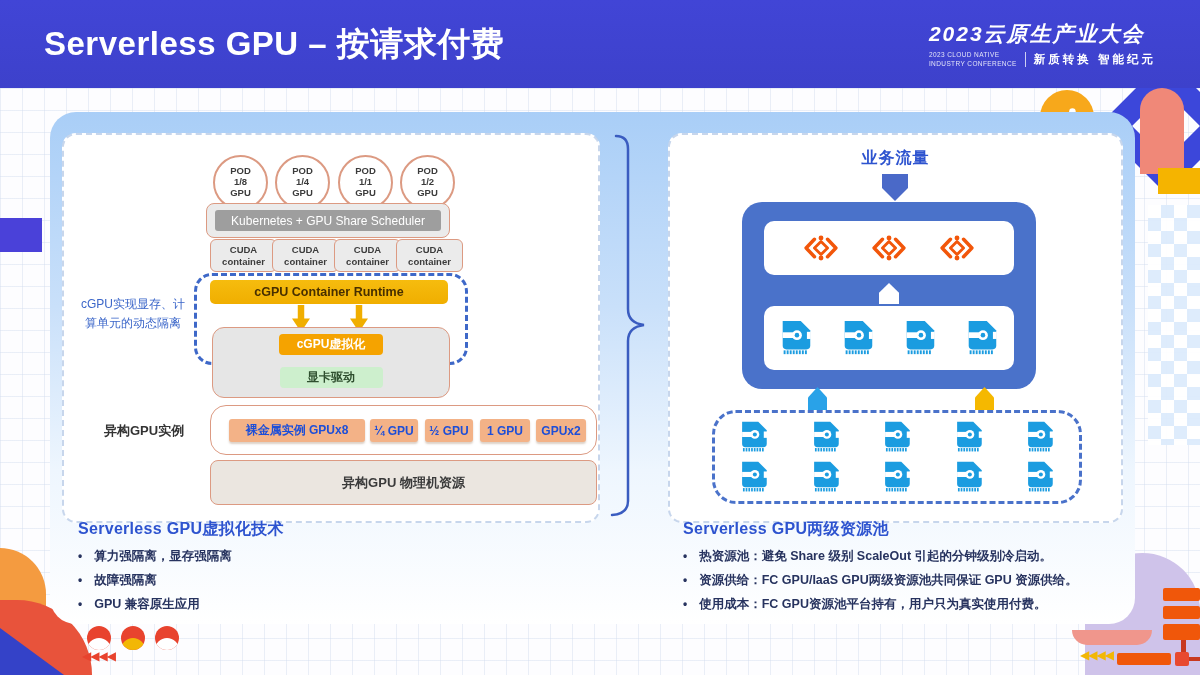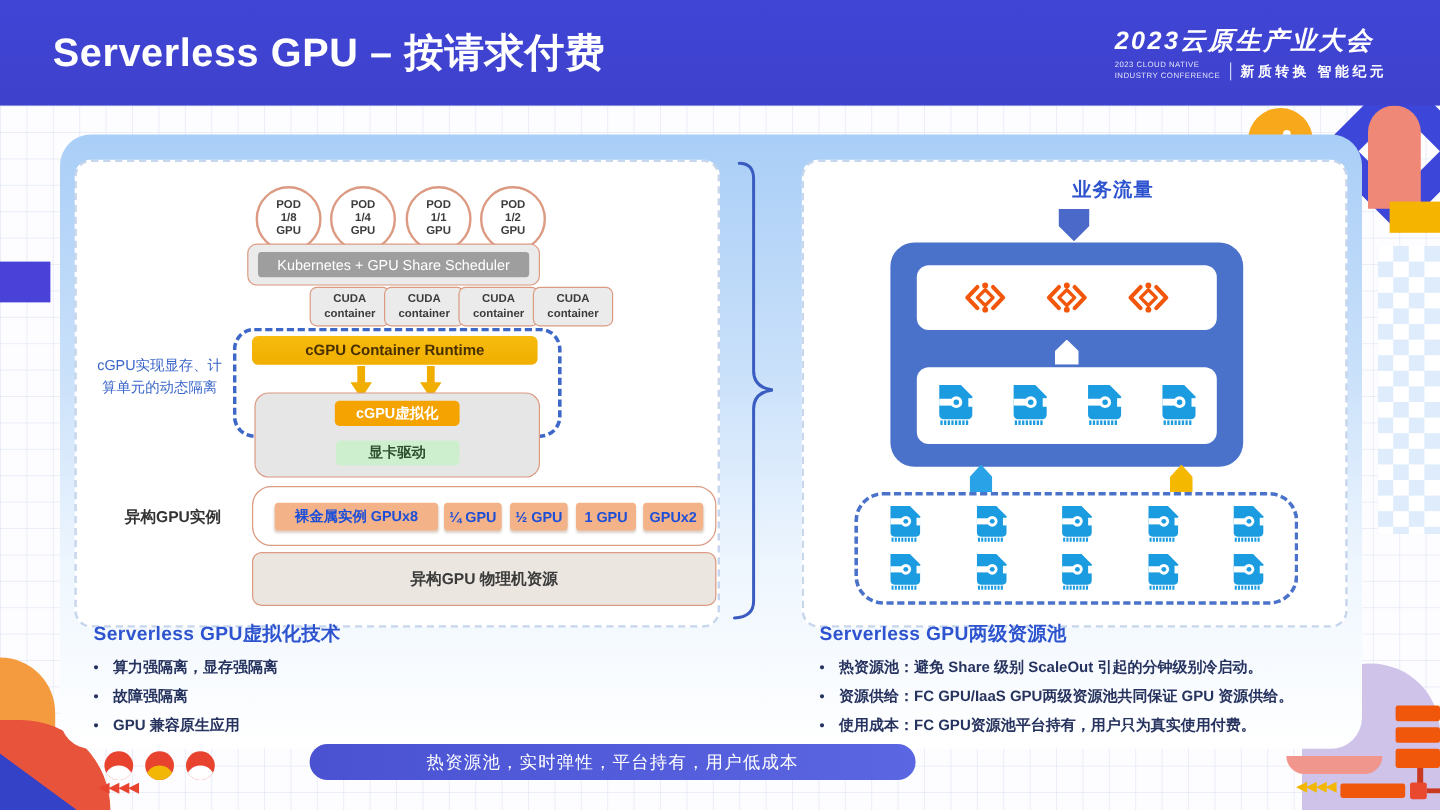--- a/index.html
+++ b/index.html
@@ -20,40 +20,40 @@
   .logo{color:#fff;}
   .logo-main{font-size:21px;font-weight:700;letter-spacing:2px;font-style:italic;}
   .logo-sub{display:flex;align-items:center;gap:8px;margin-top:3px;}
   .logo-small{font-size:6.5px;letter-spacing:.4px;opacity:.85;white-space:pre-line;line-height:1.3;}
   .logo-div{width:1px;height:15px;background:rgba(255,255,255,.75);}
   .logo-slogan{font-size:11.5px;font-weight:700;letter-spacing:3px;}
 
   
   .card{position:absolute;left:50px;top:112px;width:1085px;height:512px;border-radius:26px;z-index:2;
     background:linear-gradient(180deg,#a9cef7 0%,#c9e0fa 38%,#eef6fe 70%,#ffffff 100%);}
-  .panel{position:absolute;background:#fff;border:2px dashed #c7d6ec;border-radius:14px;box-sizing:border-box;padding-left:32px;}
+  .panel{position:absolute;background:#fff;border:2px dashed #c7d6ec;border-radius:14px;box-sizing:border-box;}
   .panel-left{left:12px;top:21px;width:538px;height:390px;}
   .panel-right{left:618px;top:21px;width:455px;height:390px;}
   .brace{position:absolute;left:552px;top:21px;z-index:2;}
 
   
   .pod{position:absolute;top:20px;width:55px;height:55px;border:2px solid var(--c-salmon,#dc9a82);
     border-radius:50%;background:#fff;box-sizing:border-box;display:flex;align-items:center;justify-content:center;
     text-align:center;font-size:9.5px;font-weight:700;color:#3c3c3c;line-height:1.15;white-space:pre-line;}
   .pod1{left:149px}.pod2{left:211px}.pod3{left:274px}.pod4{left:336px}
 
   .sched-wrap{position:absolute;left:142px;top:68px;width:244px;height:35px;background:#ebebeb;
     border:1.5px solid var(--c-salmon,#dc9a82);border-radius:8px;box-sizing:border-box;}
   .sched-bar{position:absolute;left:8px;right:8px;top:6px;bottom:6px;background:#9e9e9e;border-radius:3px;
     color:#fff;font-size:12px;display:flex;align-items:center;justify-content:center;}
 
   .cuda{position:absolute;top:104px;width:67px;height:33px;background:#ebebeb;
     border:1.5px solid var(--c-salmon,#dc9a82);border-radius:6px;box-sizing:border-box;
     display:flex;align-items:center;justify-content:center;text-align:center;
-    font-size:9.5px;font-weight:700;color:#3c3c3c;line-height:1.2;white-space:pre-line;margin-left:48px;}
+    font-size:9.5px;font-weight:700;color:#3c3c3c;line-height:1.2;white-space:pre-line;}
   .cuda1{left:146px}.cuda2{left:208px}.cuda3{left:270px}.cuda4{left:332px}
 
   .cgpu-dash{position:absolute;left:130px;top:138px;width:274px;height:92px;
     border:3px dashed #3e68c8;border-radius:18px;box-sizing:border-box;}
   .runtime{position:absolute;left:146px;top:145px;width:238px;height:24px;border-radius:5px;
     background:linear-gradient(180deg,#f6bc0e,var(--c-amber,#f0ae00));color:#472f00;font-size:12.5px;font-weight:700;
     display:flex;align-items:center;justify-content:center;}
   .arr-down{position:absolute;width:18px;height:27px;background:var(--c-amber,#f0ae00);
     clip-path:polygon(32% 0,68% 0,68% 50%,100% 50%,50% 100%,0 50%,32% 50%);}
   .ad1{left:228px;top:170px}.ad2{left:286px;top:170px}
@@ -574,14 +574,13 @@
         <li>
             <span>资源供给：FC GPU/IaaS GPU两级资源池共同保证 GPU 资源供给。</span>
           </li>
         <li>
             <span>使用成本：FC GPU资源池平台持有，用户只为真实使用付费。</span>
           </li>
       </ul>
     </div>
   </div>
 
-  <div class="pill">热资源池，实时弹性，平台持有，用户低成本</div>
 </div>
 
 </body></html>

